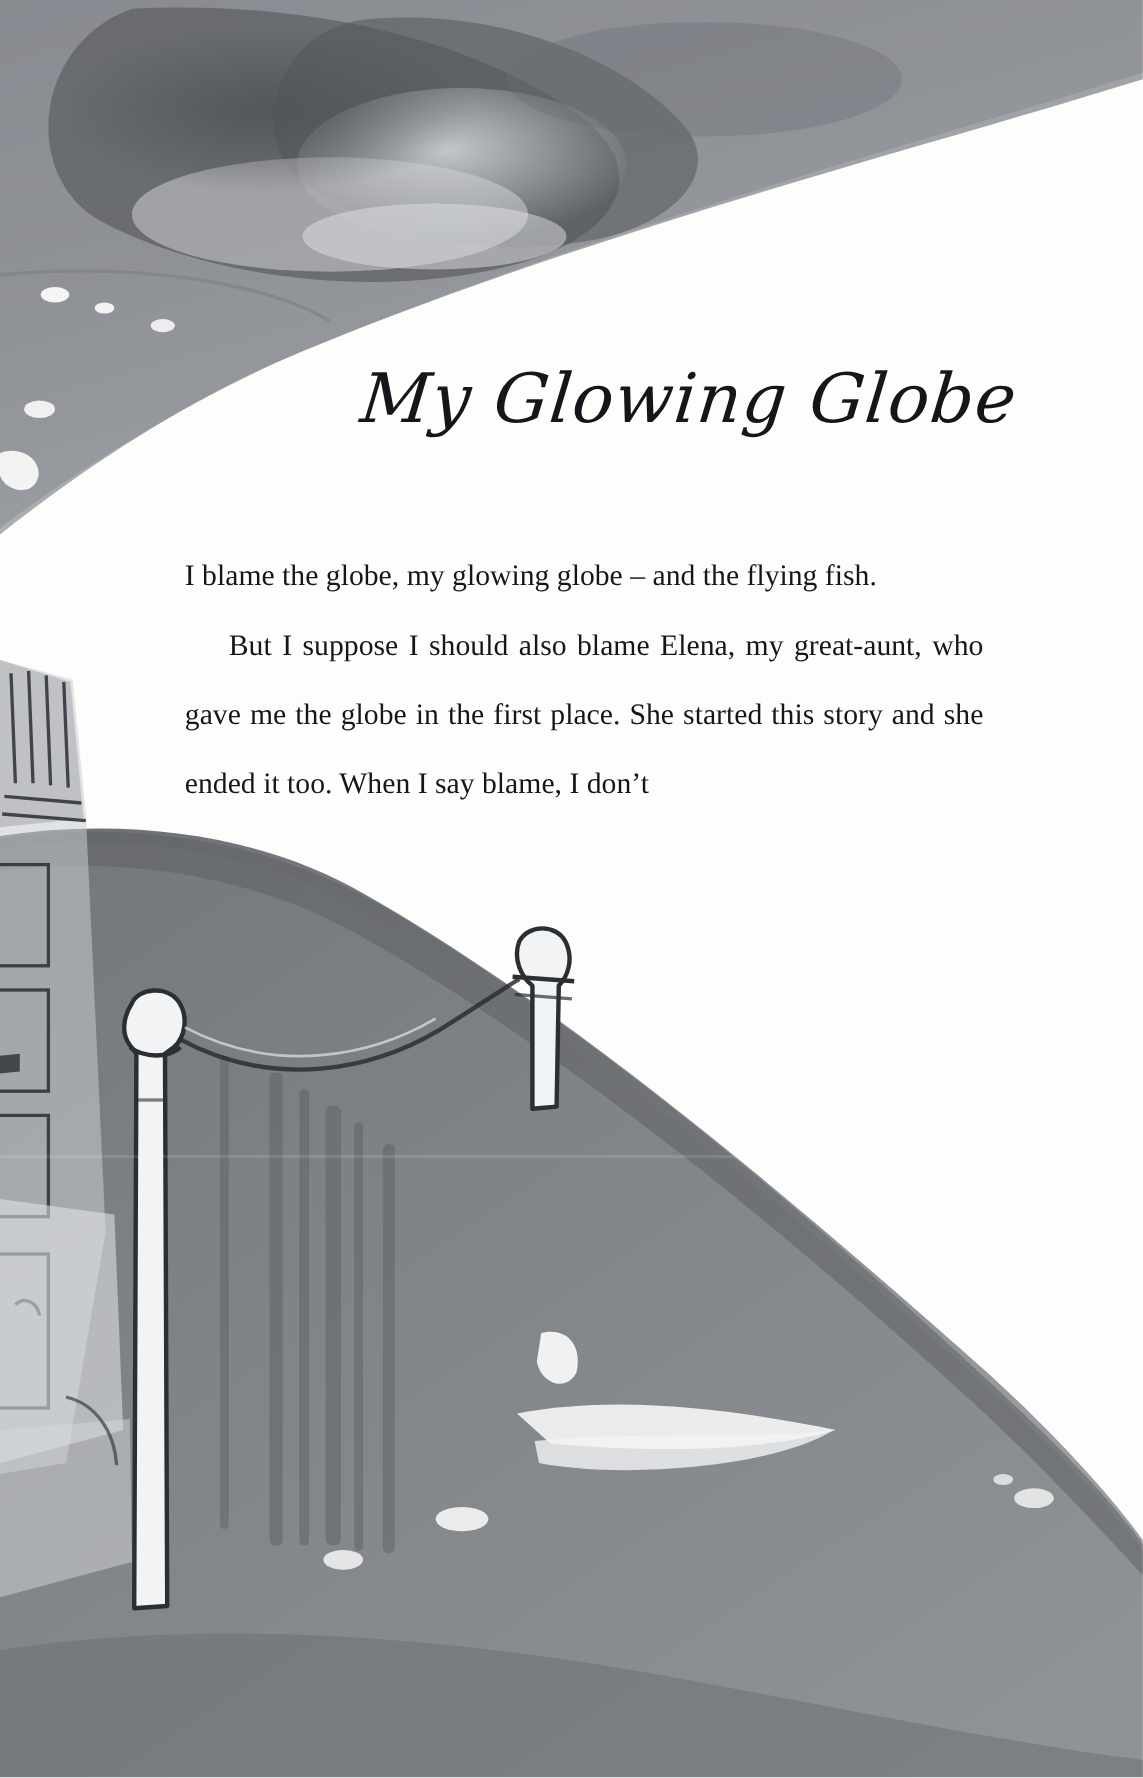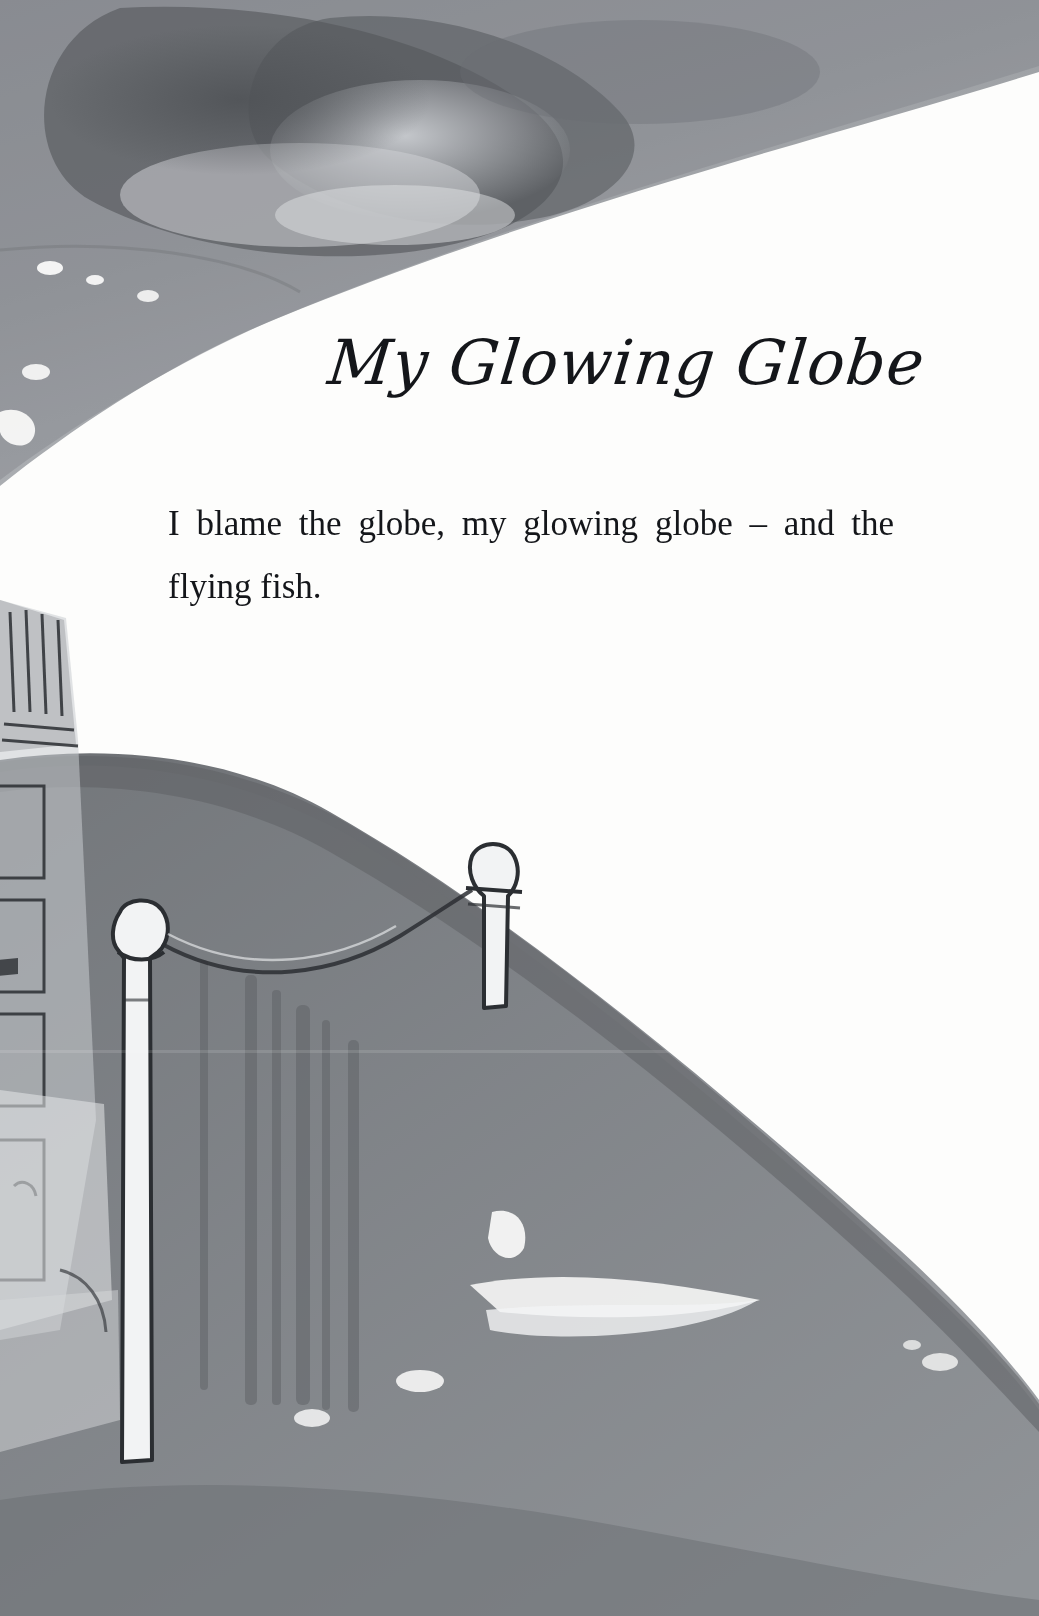--- a/index.html
+++ b/index.html
@@ -44,21 +44,21 @@
     color: #14161a;
     letter-spacing: 1px;
     transform: skewX(-6deg);
   }
 
   .body-text {
     position: absolute;
     left: 168px;
     top: 492px;
     width: 726px;
-    font-size: 35px;
+    font-size: 27px;
     line-height: 63px;
     color: #14161a;
     text-align: justify;
     text-justify: inter-word;
   }
   .body-text p {
     margin: 0;
   }
   .body-text p.indented {
     text-indent: 40px;
@@ -189,15 +189,16 @@
         <rect x="0" y="540" width="1039" height="4"></rect>
         <rect x="0" y="1050" width="1039" height="3"></rect>
       </g>
     </svg>
   </div>
 
   <div class="chapter-title">My Glowing Globe</div>
 
   <div class="body-text">
     <p>I blame the globe, my glowing globe – and the flying fish.</p>
+    <p class="indented">But I suppose I should also blame Elena, my great-aunt, who gave me the globe in the first place. She started this story and she ended it too. When I say blame, I don’t</p>
   </div>
 
 </div>
 
 </body></html>

